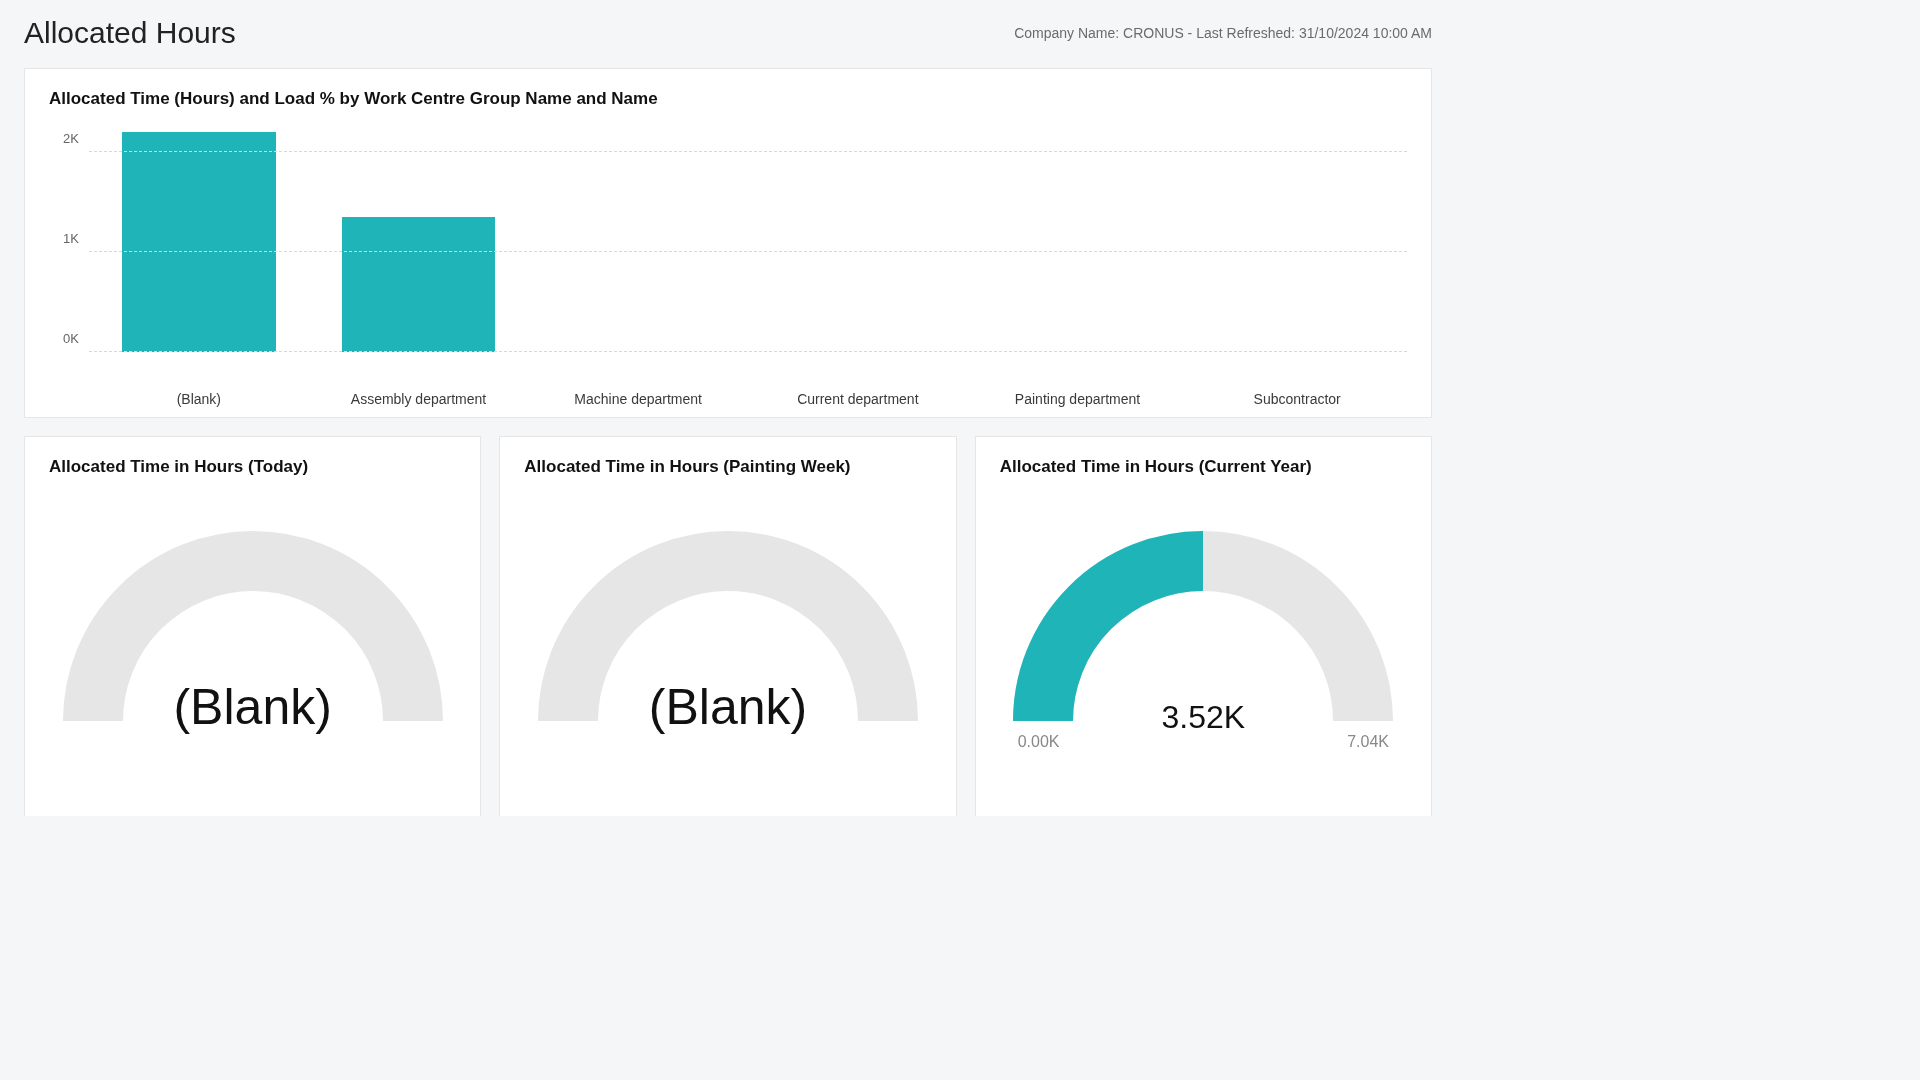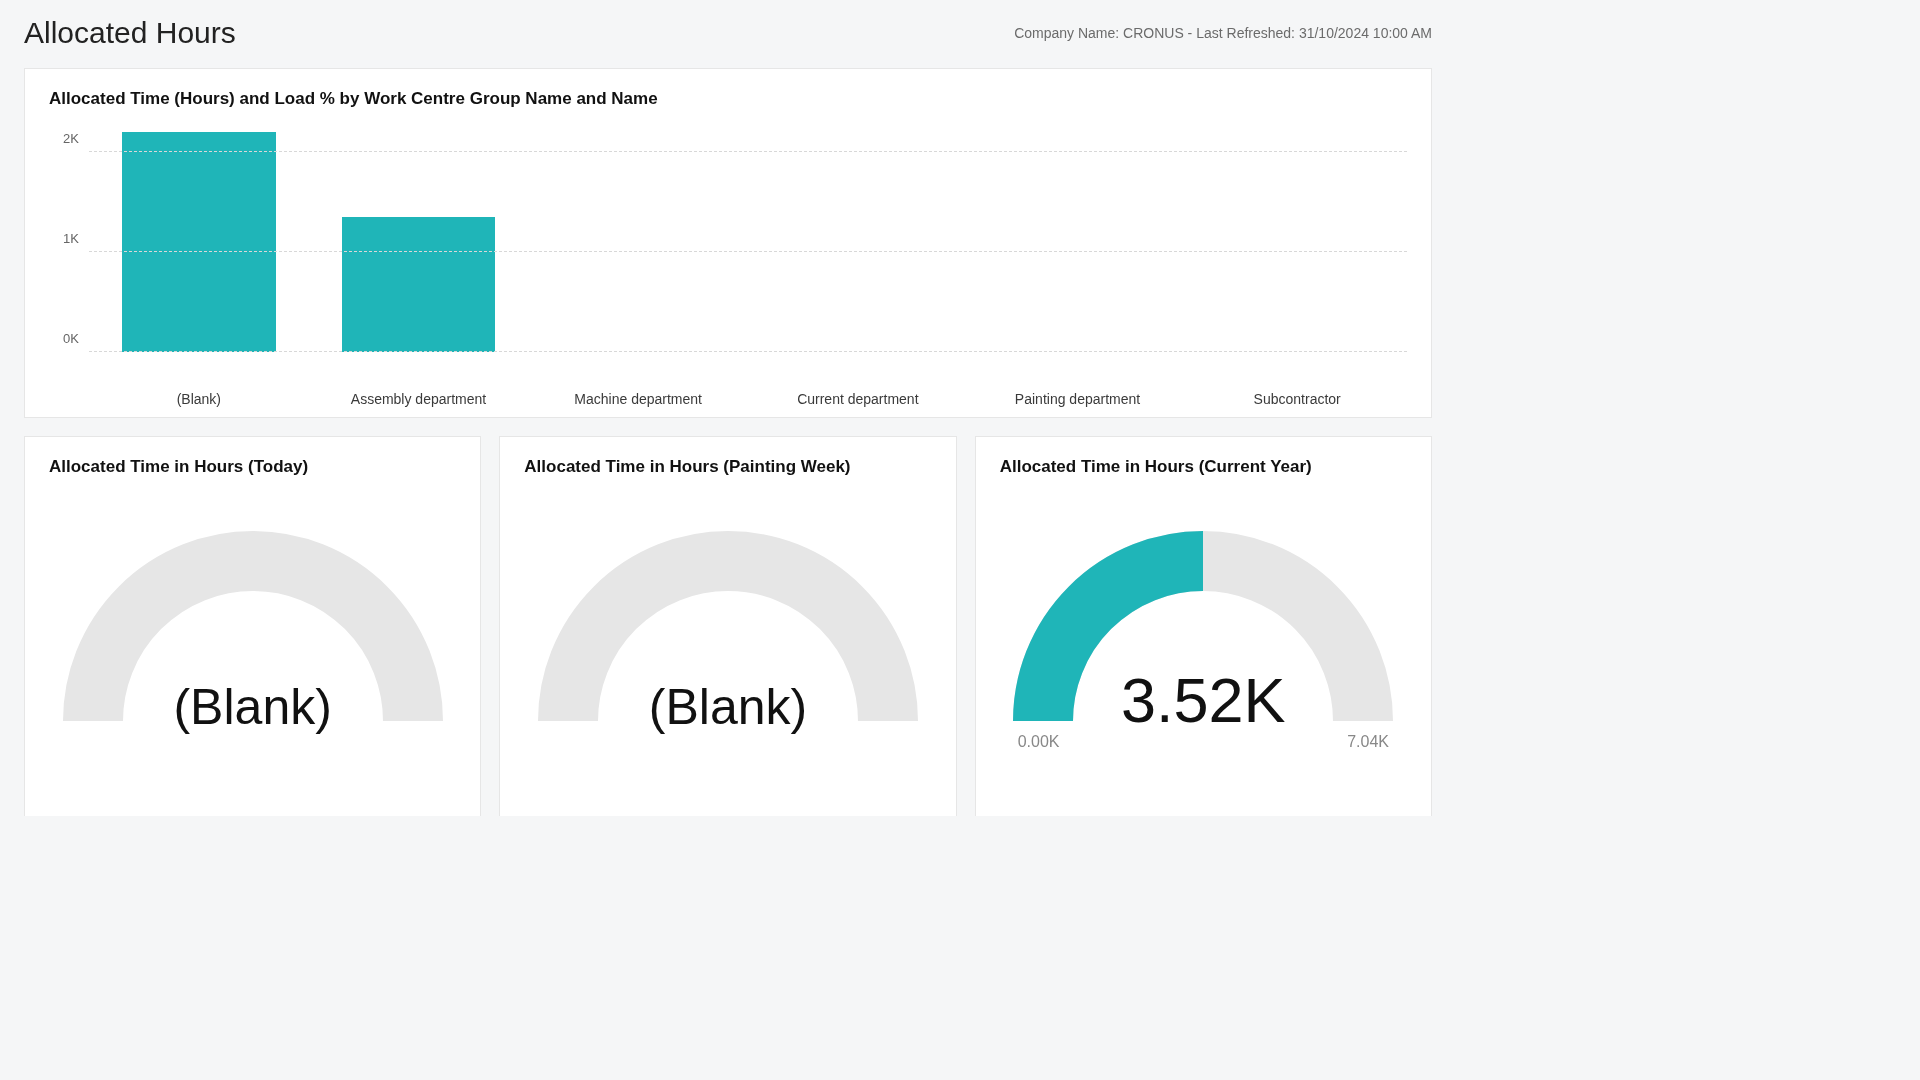--- a/index.html
+++ b/index.html
@@ -136,21 +136,21 @@
   .gauge-fg {
     stroke: #1fb5b8;
     fill: none;
   }
   .gauge-value {
     position: absolute;
     left: 0;
     right: 0;
     bottom: 35px;
     text-align: center;
-    font-size: 63px;
+    font-size: 32px;
     font-weight: 400;
     color: #111;
   }
   .gauge-value-big {
     font-size: 50px;
   }
   .gauge-minmax {
     position: absolute;
     bottom: 20px;
     font-size: 16px;

